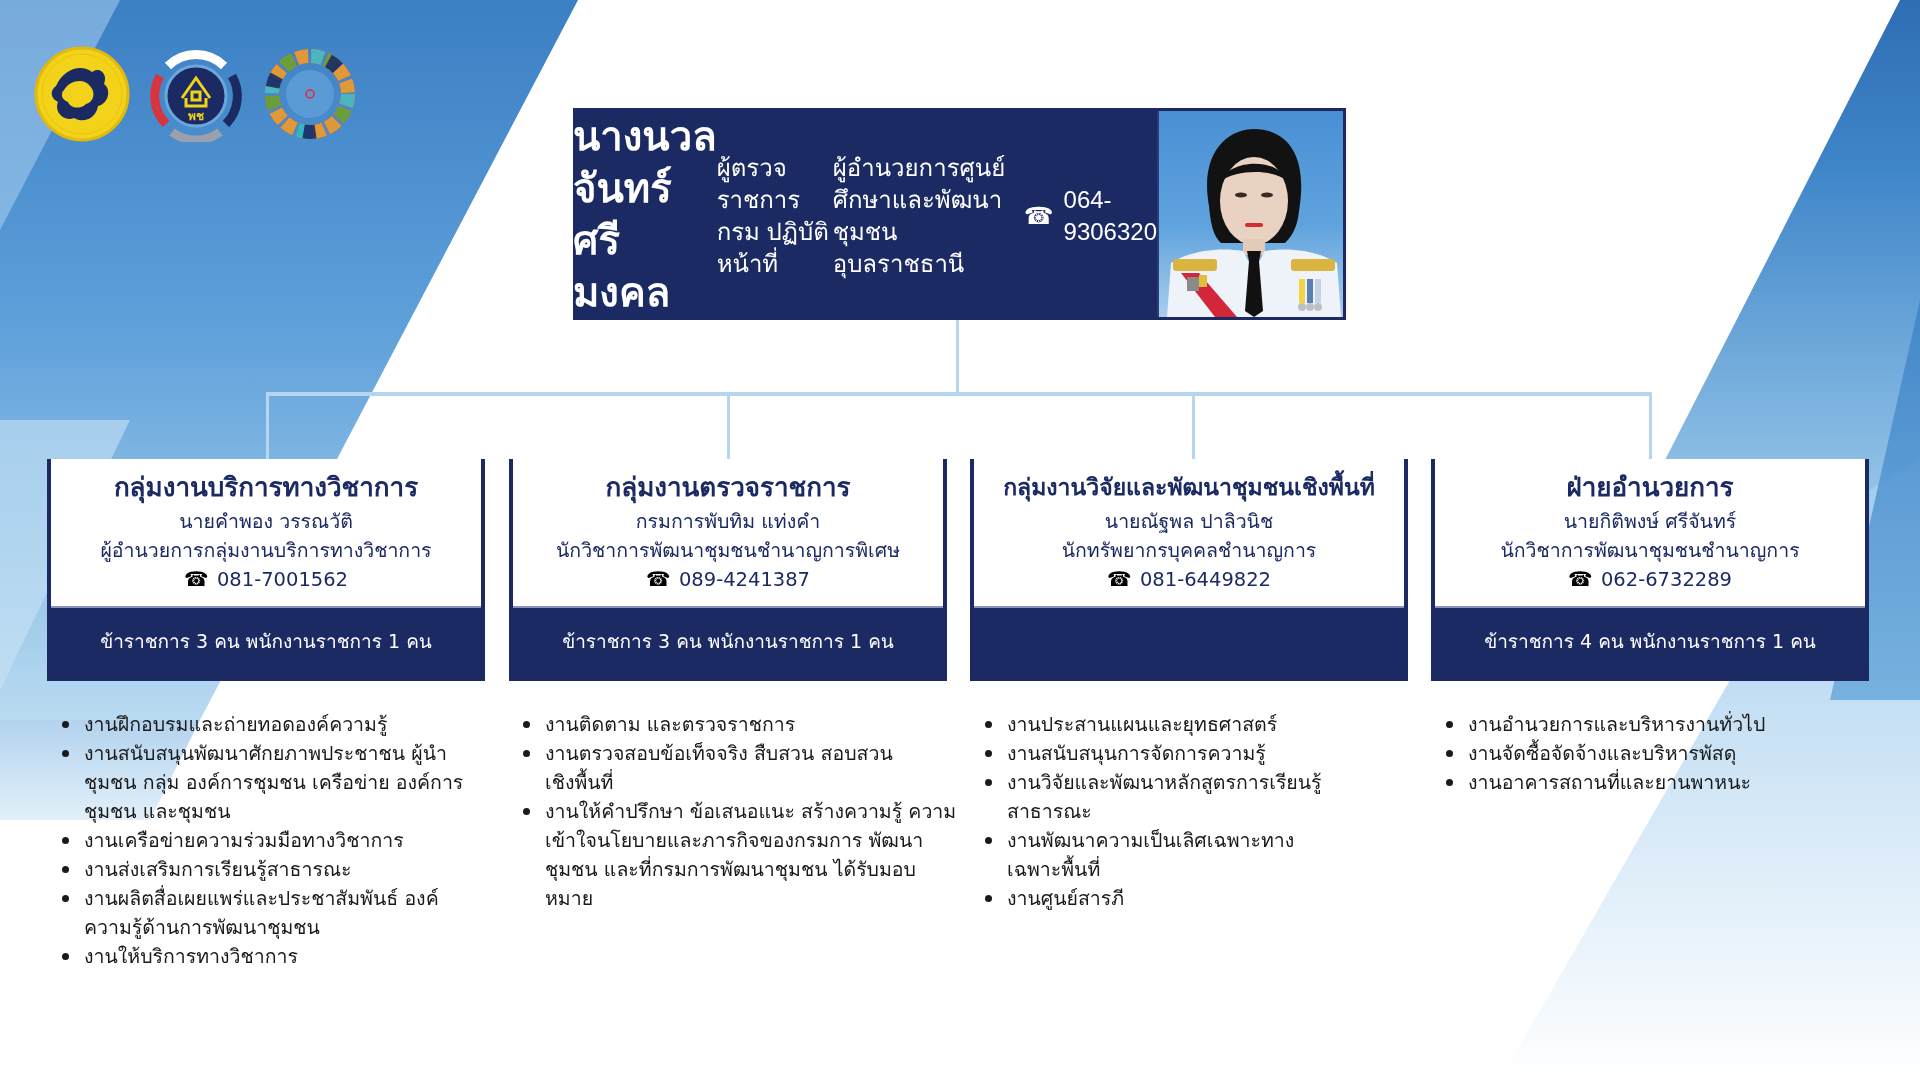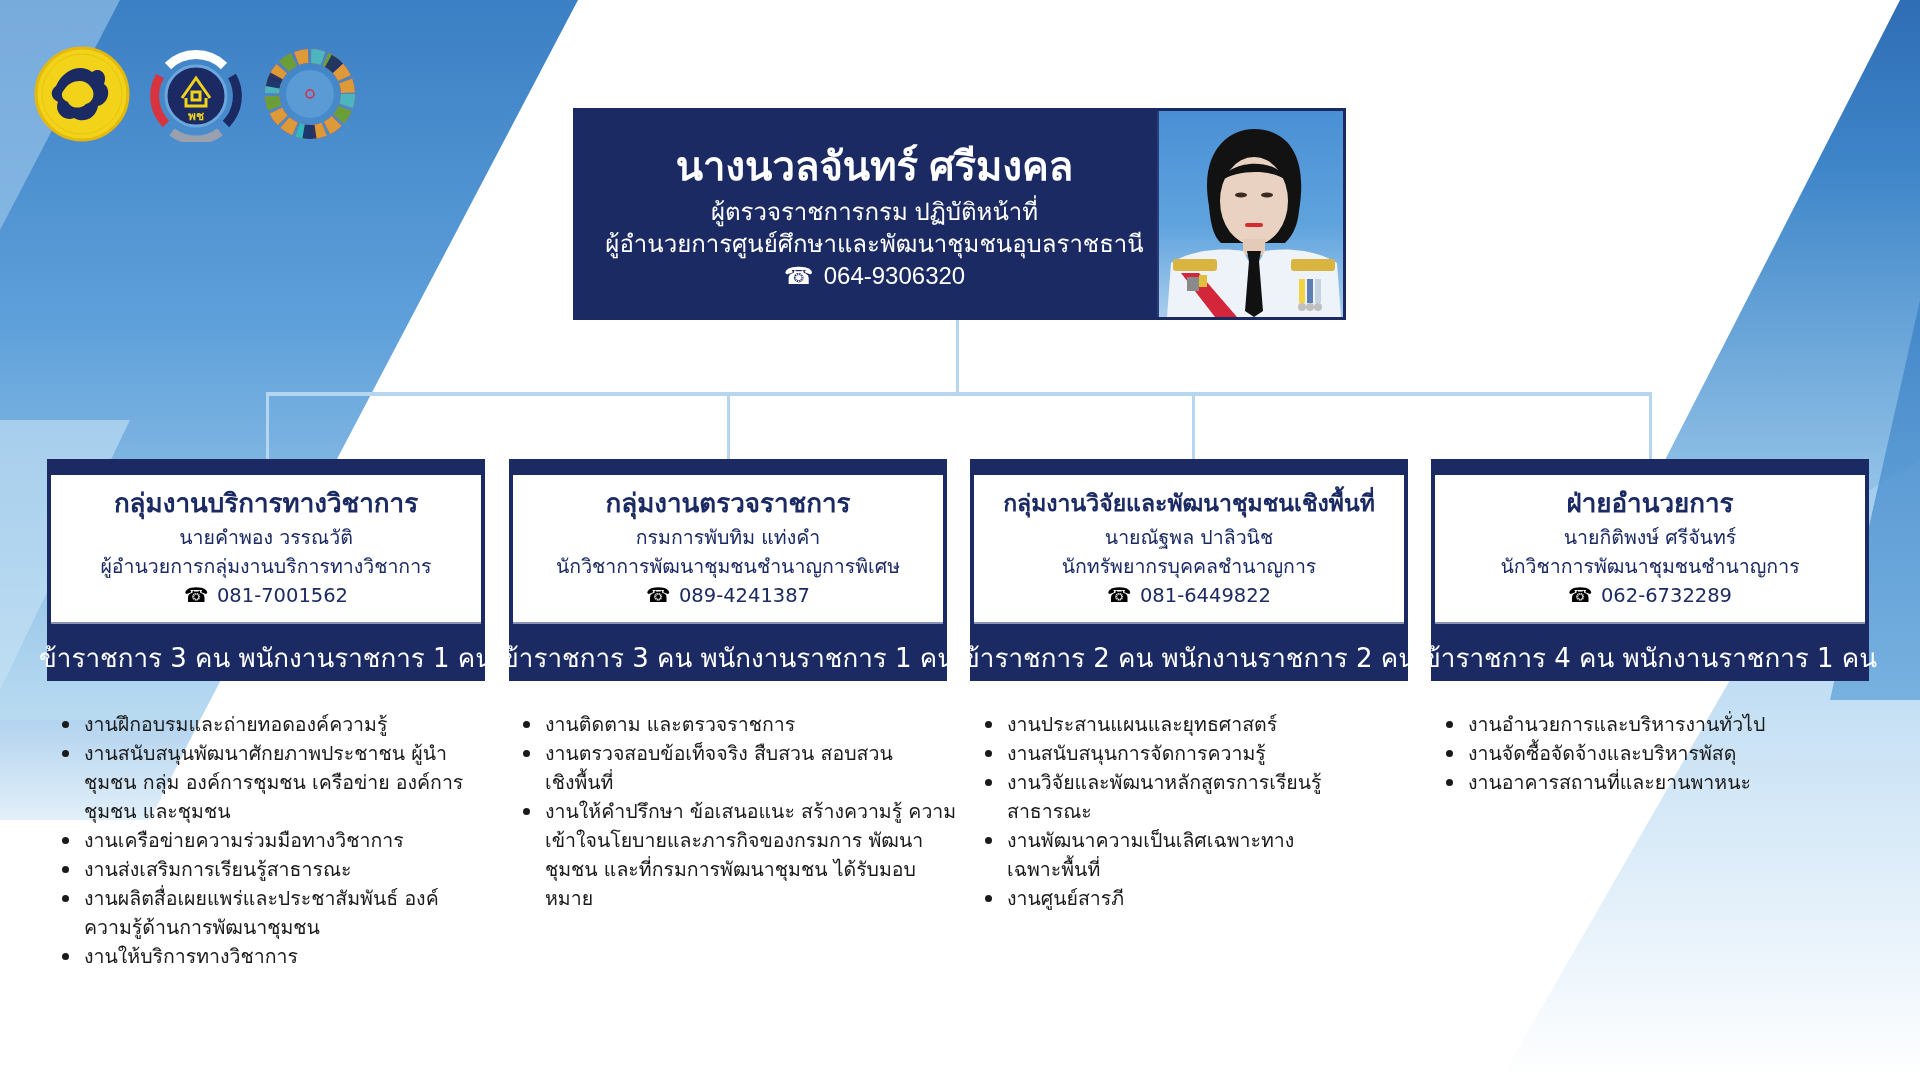--- a/index.html
+++ b/index.html
@@ -14,53 +14,53 @@
     .logos { position: absolute; left: 34px; top: 46px; height: 96px; display: flex; gap: 18px; z-index: 2; }
     .logo { width: 96px; height: 96px; border-radius: 50%; position: relative; }
     .logo svg { width: 96px; height: 96px; display: block; }
 
     
     .header-card {
       position: absolute; left: 573px; top: 108px; width: 773px; height: 212px;
       background: #1b2a63; z-index: 3; display: flex;
     }
     .header-text {
-      flex: 1; display: flex; flex-direction: column; align-items: center; justify-content: center;
-      color: #ffffff; padding-top: 4px; padding-left: 19px;
+      flex: 1; display: flex; flex-direction: row; align-items: center; justify-content: center;
+      color: #ffffff; padding-top: 4px;
     }
     .header-name { font-family: "Liberation Sans", "DejaVu Sans", sans-serif; font-weight: bold; font-size: 40px; line-height: 52px; margin-bottom: 4px; }
     .header-line { font-family: "Liberation Sans", "DejaVu Sans", sans-serif; font-size: 24px; line-height: 32px; }
     .header-phone { display: flex; align-items: center; gap: 10px; }
     .header-phone .phone-icon { font-size: 24px; }
     .header-photo {
       width: 186px; height: 206px; margin: 3px 3px 3px 0; position: relative; overflow: hidden;
       background: linear-gradient(180deg, #4a8fd4 0%, #5fa3de 55%, #a9cdec 100%);
       border-left: 2px solid #2a3b78;
     }
 
     
     .conn { position: absolute; background: #b5d6ee; z-index: 1; }
 
     
     .card {
       position: absolute; top: 459px; width: 438px; height: 222px; z-index: 3;
-      background: #1b2a63; padding: 16px 4px 0 4px;
+      background: #1b2a63; padding: 0 4px 0 4px;
     }
     .card-body {
       background: #ffffff; height: 149px; display: flex; flex-direction: column; align-items: center;
       padding-top: 10px; border-bottom: 2px solid #8a94b8;
     }
     .card-title { font-family: "Liberation Sans", "DejaVu Sans", sans-serif; font-weight: bold; color: #1b2a63; font-size: 26px; line-height: 36px; margin-bottom: 2px; white-space: nowrap; }
     .card-title.tight { font-size: 23px; }
     .card-line { font-family: "DejaVu Sans", sans-serif; color: #1b2a63; font-size: 19.5px; line-height: 29px; white-space: nowrap; }
     .card-phone { display: flex; align-items: center; gap: 8px; color: #1b2a63; }
     .card-phone .phone-icon { color: #000000; font-size: 20px; }
     .card-footer {
       height: 66px; display: flex; align-items: center; justify-content: center;
-      color: #ffffff; font-family: "DejaVu Sans", sans-serif; font-size: 26px; white-space: nowrap;
+      color: #ffffff; font-family: "DejaVu Sans", sans-serif; font-size: 19px; white-space: nowrap;
     }
 
     
     .duties {
       position: absolute; top: 710px; width: 438px; z-index: 3; list-style: none;
       font-family: "DejaVu Sans", sans-serif; font-size: 19.5px; line-height: 29px; color: #1a1a1a;
     }
     .duties li { position: relative; padding-left: 36px; }
     .duties li .bullet {
       position: absolute; left: 14px; top: 11px; width: 7px; height: 7px; border-radius: 50%; background: #1a1a1a;
@@ -229,21 +229,20 @@
 <div class="card" style="left:970px;">
   <div class="card-body">
     <div class="card-title tight">กลุ่มงานวิจัยและพัฒนาชุมชนเชิงพื้นที่</div>
     <div class="card-line">นายณัฐพล ปาลิวนิช</div>
     <div class="card-line">นักทรัพยากรบุคคลชำนาญการ</div>
     <div class="card-line card-phone">
       <span class="phone-icon">☎</span>
       <span>081-6449822</span>
     </div>
   </div>
-  <div class="card-footer">ข้าราชการ 2 คน พนักงานราชการ 2 คน</div>
 </div>
 
 <div class="card" style="left:1431px;">
   <div class="card-body">
     <div class="card-title">ฝ่ายอำนวยการ</div>
     <div class="card-line">นายกิติพงษ์ ศรีจันทร์</div>
     <div class="card-line">นักวิชาการพัฒนาชุมชนชำนาญการ</div>
     <div class="card-line card-phone">
       <span class="phone-icon">☎</span>
       <span>062-6732289</span>

